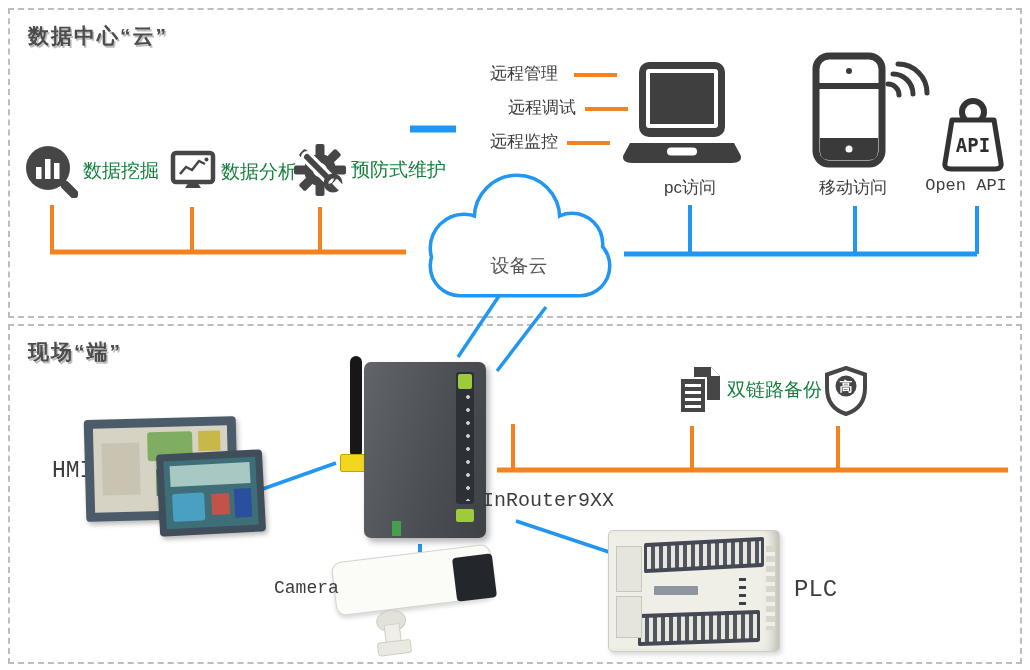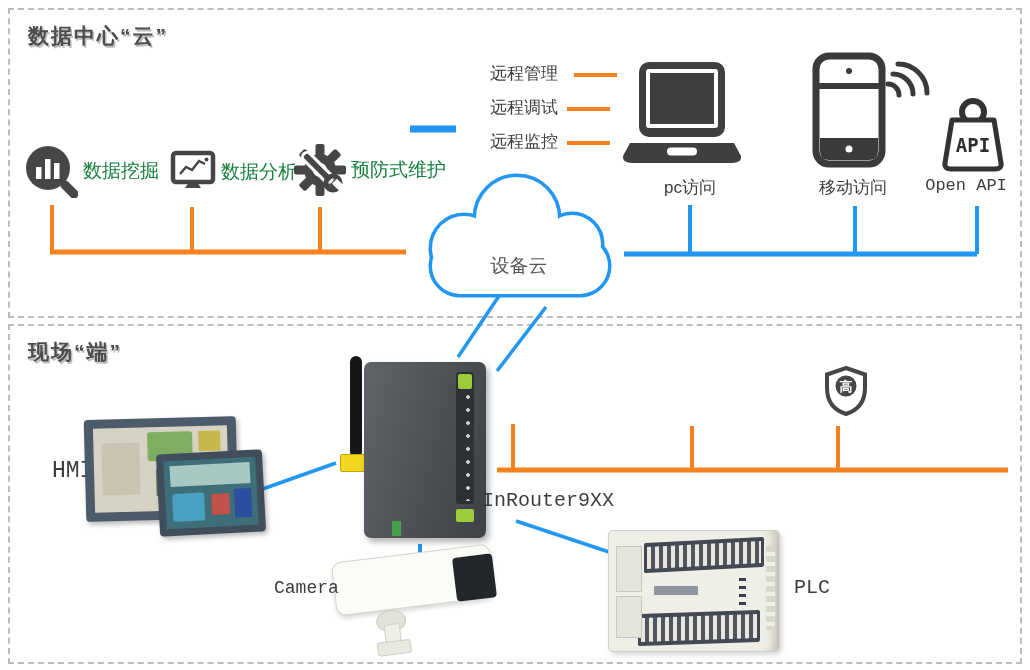--- a/index.html
+++ b/index.html
@@ -140,21 +140,21 @@
       <circle cx="39" cy="39" r="7" fill="none" stroke="#464646" stroke-width="5"></circle>
       <rect x="40" y="36" width="12" height="7" fill="#fff" transform="rotate(45 43 39)"></rect>
     </svg>
     <span>预防式维护</span>
   </div>
 
   <div class="rlink" style="left:490px;top:62px;gap:16px;">
     <span>远程管理</span>
     <span class="rdash"></span>
   </div>
-  <div class="rlink" style="left:490px;top:96px;">
+  <div class="rlink" style="left:508px;top:96px;">
     <span>远程调试</span>
     <span class="rdash"></span>
   </div>
   <div class="rlink" style="left:490px;top:130px;">
     <span>远程监控</span>
     <span class="rdash"></span>
   </div>
 
   <svg style="position:absolute;left:622px;top:62px;" width="120" height="102">
     <rect x="17" y="0" width="86" height="75" rx="10" fill="#3f3f3f"></rect>
@@ -230,20 +230,32 @@
       <div class="strip">
         <div class="striptab"></div>
         <div class="stripled"></div>
       </div>
       <div class="logo"></div>
       <div class="gbit"></div>
     </div>
   </div>
   <div class="nlabel mono" style="left:482px;top:489px;font-size:20px;">InRouter9XX</div>
 
+  <div class="feat" style="left:678px;top:366px;">
+    <svg width="44" height="48">
+      <path d="M16,1 h17 l9,9 v24 h-26 z" fill="#464646"></path>
+      <polygon points="33,1 42,10 33,10" fill="#fff"></polygon>
+      <rect x="2" y="12" width="26" height="35" fill="#464646" stroke="#fff" stroke-width="2"></rect>
+      <rect x="7" y="18" width="16" height="3" fill="#fff"></rect>
+      <rect x="7" y="25" width="16" height="3" fill="#fff"></rect>
+      <rect x="7" y="32" width="16" height="3" fill="#fff"></rect>
+      <rect x="7" y="39" width="16" height="3" fill="#fff"></rect>
+    </svg>
+    <span>双链路备份</span>
+  </div>
   <div class="feat" style="left:822px;top:366px;">
     <svg width="48" height="50">
       <path d="M24,2 L43,8.5 V22 C43,36.5 35,44.5 24,48 C13,44.5 5,36.5 5,22 V8.5 Z" fill="#fff" stroke="#464646" stroke-width="4"></path>
       <circle cx="24" cy="20" r="10.5" fill="#464646"></circle>
       <text x="24" y="25" font-size="13" font-weight="bold" fill="#fff" text-anchor="middle">高</text>
     </svg>
   </div>
 
   <div class="camera">
     <div class="grp">
@@ -264,15 +276,15 @@
       </div>
     <div class="bstrip">
         <div class="teeth"></div>
       </div>
     <div class="mod1"></div>
     <div class="mod2"></div>
     <div class="tag"></div>
     <div class="leds"></div>
     <div class="fins"></div>
   </div>
-  <div class="nlabel mono" style="left:794px;top:576px;font-size:20px;">PLC</div>
+  <div class="nlabel mono" style="left:794px;top:576px;font-size:24px;">PLC</div>
 
 </div>
 
 </body></html>

